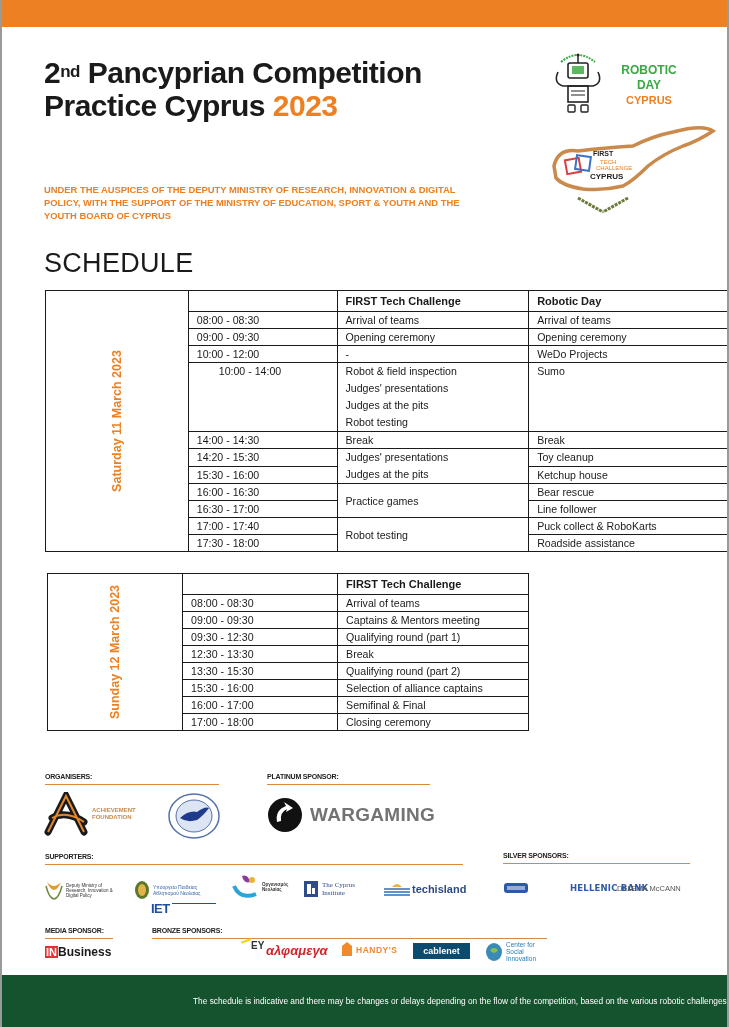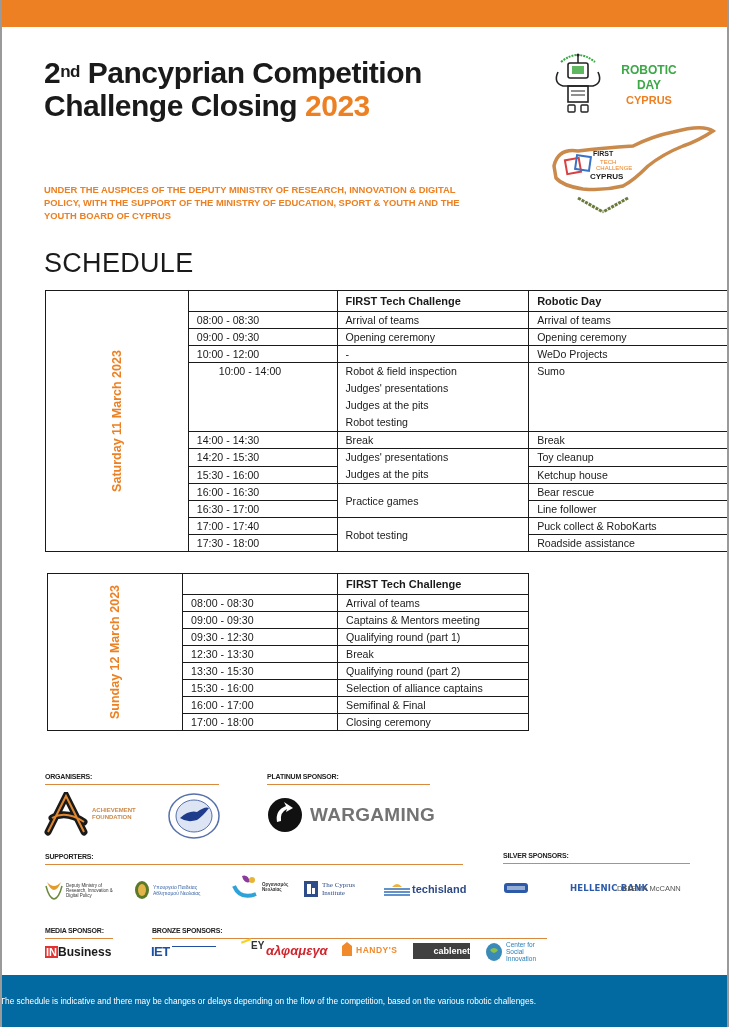--- a/index.html
+++ b/index.html
@@ -1,19 +1,19 @@
 <!DOCTYPE html>
 <html><head>
 <meta charset="utf-8">
 <style>
   html, body { margin:0; padding:0; }
   body { width:729px; height:1027px; position:relative; background:#ffffff; font-family:"Liberation Sans", sans-serif; color:#1a1a1a; overflow:hidden; }
   .frame { position:absolute; inset:0; border-left:2px solid #9a9a9a; border-right:2px solid #9a9a9a; box-sizing:border-box; pointer-events:none; }
   .top-band { position:absolute; left:0; top:0; width:729px; height:27px; background:#ec8022; }
-  .bottom-band { position:absolute; left:0; top:975px; width:729px; height:52px; background:#0369a1; display:flex; align-items:center; justify-content:flex-start; }
+  .bottom-band { position:absolute; left:0; top:975px; width:729px; height:52px; background:#14532d; display:flex; align-items:center; justify-content:flex-end; }
   .bottom-band span { color:#fff; font-size:8.3px; }
   .title { position:absolute; left:44px; top:56px; font-size:30px; font-weight:bold; line-height:33px; letter-spacing:-0.5px; color:#1a1a1a; }
   .title sup { font-size:17px; vertical-align:top; position:relative; top:-1px; }
   .title .year { color:#ec8022; }
   .subtitle { position:absolute; left:44px; top:183px; width:430px; font-size:9.4px; font-weight:bold; line-height:13px; color:#ec8022; }
   .schedule-heading { position:absolute; left:44px; top:248px; font-size:27px; font-weight:normal; color:#1a1a1a; letter-spacing:0.3px; }
 
   table.sched { position:absolute; border-collapse:collapse; font-size:10.6px; }
   table.sched td { border:1px solid #1a1a1a; padding:0 0 0 8px; height:16px; line-height:16px; vertical-align:top; }
   table.sched td.day { width:26px; padding:0; vertical-align:middle; text-align:center; }
@@ -33,21 +33,21 @@
   .logo { position:absolute; display:flex; align-items:center; }
   .small { font-size:6px; color:#333; line-height:7px; }
 </style>
 </head>
 <body>
 
 <div class="top-band"></div>
 
 <div class="title">
   <div><span>2</span><sup>nd</sup><span> Pancyprian Competition</span></div>
-  <div><span>Challenge Closing </span><span class="year">2023</span></div>
+  <div><span>Practice Cyprus </span><span class="year">2023</span></div>
 </div>
 
 <div class="subtitle">UNDER THE AUSPICES OF THE DEPUTY MINISTRY OF RESEARCH, INNOVATION &amp; DIGITAL POLICY, WITH THE SUPPORT OF THE MINISTRY OF EDUCATION, SPORT &amp; YOUTH AND THE YOUTH BOARD OF CYPRUS</div>
 
 <div style="position:absolute; left:553px; top:50px; width:140px; height:70px;">
   <svg width="50" height="70" viewBox="0 0 50 70" style="position:absolute;left:0;top:0;">
     <path d="M8 12 Q25 -2 42 12" fill="none" stroke="#3aa845" stroke-width="2" stroke-dasharray="2 1"></path>
     <line x1="25" y1="6" x2="25" y2="13" stroke="#222" stroke-width="1.5"></line>
     <circle cx="25" cy="5" r="1.5" fill="#222"></circle>
     <rect x="15" y="13" width="20" height="15" rx="2" fill="none" stroke="#222" stroke-width="1.6"></rect>
@@ -276,38 +276,38 @@
 
 <div class="sp-label" style="left:45px;top:927px;">MEDIA SPONSOR:</div>
 <div class="sp-line" style="left:45px;top:938px;width:68px;"></div>
 <div class="logo" style="left:45px;top:945px;">
   <span style="background:#e23333;color:#fff;font-weight:bold;font-size:11px;padding:0 1px;">IN</span>
   <span style="font-weight:bold;font-size:12px;color:#1a1a1a;">Business</span>
 </div>
 
 <div class="sp-label" style="left:152px;top:927px;">BRONZE SPONSORS:</div>
 <div class="sp-line" style="left:152px;top:938px;width:395px;"></div>
-<div class="logo" style="left:151px;top:944px;">
+<div class="logo" style="left:151px;top:901px;">
   <span style="font-weight:bold;font-size:13px;color:#1f4fa0;letter-spacing:-0.5px;">IET</span>
   <div style="width:44px;height:10px;margin-left:2px;border-top:1px solid #1f4fa0;"></div>
 </div>
 <div class="logo" style="left:236px;top:940px;flex-direction:row;align-items:flex-start;">
   <div style="width:10px;height:2px;background:#f1d41e;transform:rotate(-20deg);margin-left:5px;"></div>
   <span style="font-weight:bold;font-size:10px;color:#333;">EY</span>
 </div>
 <div class="logo" style="left:266px;top:943px;">
   <span style="font-style:italic;font-weight:bold;font-size:13px;color:#d0252d;">αλφαμεγα</span>
 </div>
 <div class="logo" style="left:340px;top:942px;">
   <svg width="14" height="16" viewBox="0 0 14 16">
       <path d="M2 4 L7 0 L12 4 L12 14 L2 14 Z" fill="#f08a2a"></path>
     </svg>
   <span style="font-weight:bold;font-size:8.5px;color:#f08a2a;margin-left:2px;letter-spacing:0.5px;">HANDY'S</span>
 </div>
-<div class="logo" style="left:413px;top:943px;width:57px;height:16px;background:#404040;justify-content:flex-end;">
+<div class="logo" style="left:413px;top:943px;width:57px;height:16px;background:#0c4a6e;justify-content:center;">
   <span style="color:#fff;font-size:9px;font-weight:bold;">cablenet</span>
 </div>
 <div class="logo" style="left:485px;top:941px;">
   <svg width="18" height="20" viewBox="0 0 18 20">
       <ellipse cx="9" cy="10" rx="8" ry="9" fill="#3a8ab8"></ellipse>
       <path d="M5 8 Q9 4 13 8 Q9 14 5 8 Z" fill="#8ac04a"></path>
     </svg>
   <div style="font-size:6.5px;line-height:7px;color:#2a7fb8;margin-left:3px;width:40px;">Center for Social Innovation</div>
 </div>
 

